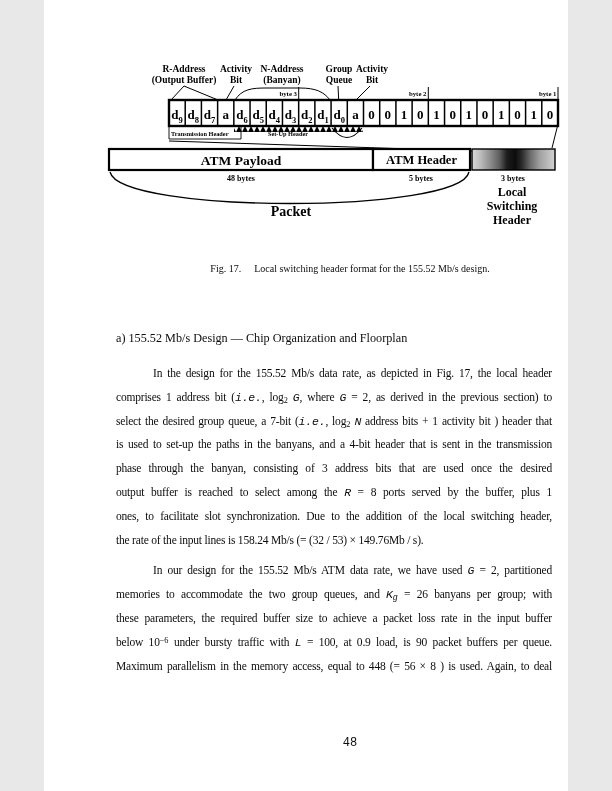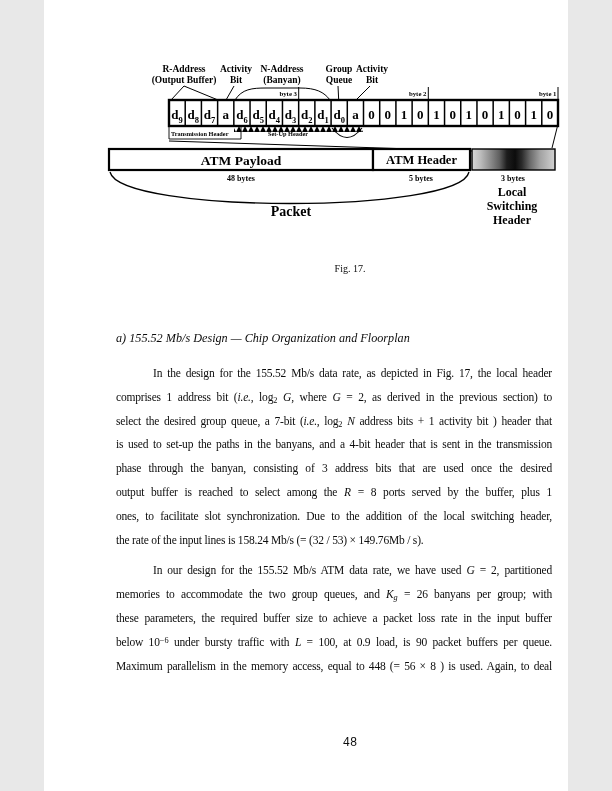--- a/index.html
+++ b/index.html
@@ -11,34 +11,34 @@
   }
   svg text{font-family:"Liberation Serif","DejaVu Serif",serif;fill:#000;}
   .fig-svg{position:absolute;left:0;top:0;}
   .caption{
     position:absolute;left:0;top:263px;width:612px;
     display:flex;justify-content:center;gap:13px;
     font-size:10px;
   }
   .heading{
     position:absolute;left:72px;top:331px;width:460px;
-    font-style:italic;font-size:12.2px;
+    font-size:12.2px;
   }
   .body-text{position:absolute;left:72px;top:362px;width:436px;}
   .para{margin:0;}
   .para + .para{margin-top:7px;}
   .line{
     height:23.8px;line-height:23.8px;
     font-size:11.5px;letter-spacing:-0.2px;
     text-align:justify;text-align-last:justify;
     white-space:normal;overflow:visible;
   }
   .line.nojust{text-align-last:left;}
   .line.indent{text-indent:37px;}
-  .it{font-style:italic;}
+  .it{font-style:italic;font-family:Liberation Mono, monospace;}
   .sub{font-size:.72em;position:relative;top:.28em;letter-spacing:0;}
   .sup{font-size:.72em;position:relative;top:-.38em;letter-spacing:0;}
   .pageno{
     position:absolute;left:0;top:736px;width:612px;
     text-align:center;font-size:12px;font-family:Liberation Mono, monospace;
   }
 </style>
 </head>
 <body>
 
@@ -166,20 +166,21 @@
     <text x="247" y="216" font-weight="bold" font-size="14" text-anchor="middle">Packet</text>
     <g font-weight="bold" font-size="12" text-anchor="middle">
       <text x="468" y="196">Local</text>
       <text x="468" y="210">Switching</text>
       <text x="468" y="224">Header</text>
     </g>
   </svg>
 
   <div class="caption">
     <span>Fig. 17.</span>
+    <span>Local switching header format for the 155.52 Mb/s design.</span>
   </div>
 
   <div class="heading">a) 155.52 Mb/s Design — Chip Organization and Floorplan</div>
 
   <div class="body-text" id="body">
       <div class="para">
         <div class="line indent"><span>In the design for the 155.52 Mb/s data rate, as depicted in Fig. 17, the local header</span></div>
         <div class="line"><span>comprises 1 address bit (</span><span class="it">i.e.</span><span>, log</span><span class="sub">2</span><span> </span><span class="it">G</span><span>, where </span><span class="it">G</span><span> = 2, as derived in the previous section) to</span></div>
         <div class="line"><span>select the desired group queue, a 7-bit (</span><span class="it">i.e.</span><span>, log</span><span class="sub">2</span><span> </span><span class="it">N</span><span> address bits + 1 activity bit ) header that</span></div>
         <div class="line"><span>is used to set-up the paths in the banyans, and a 4-bit header that is sent in the transmission</span></div>

